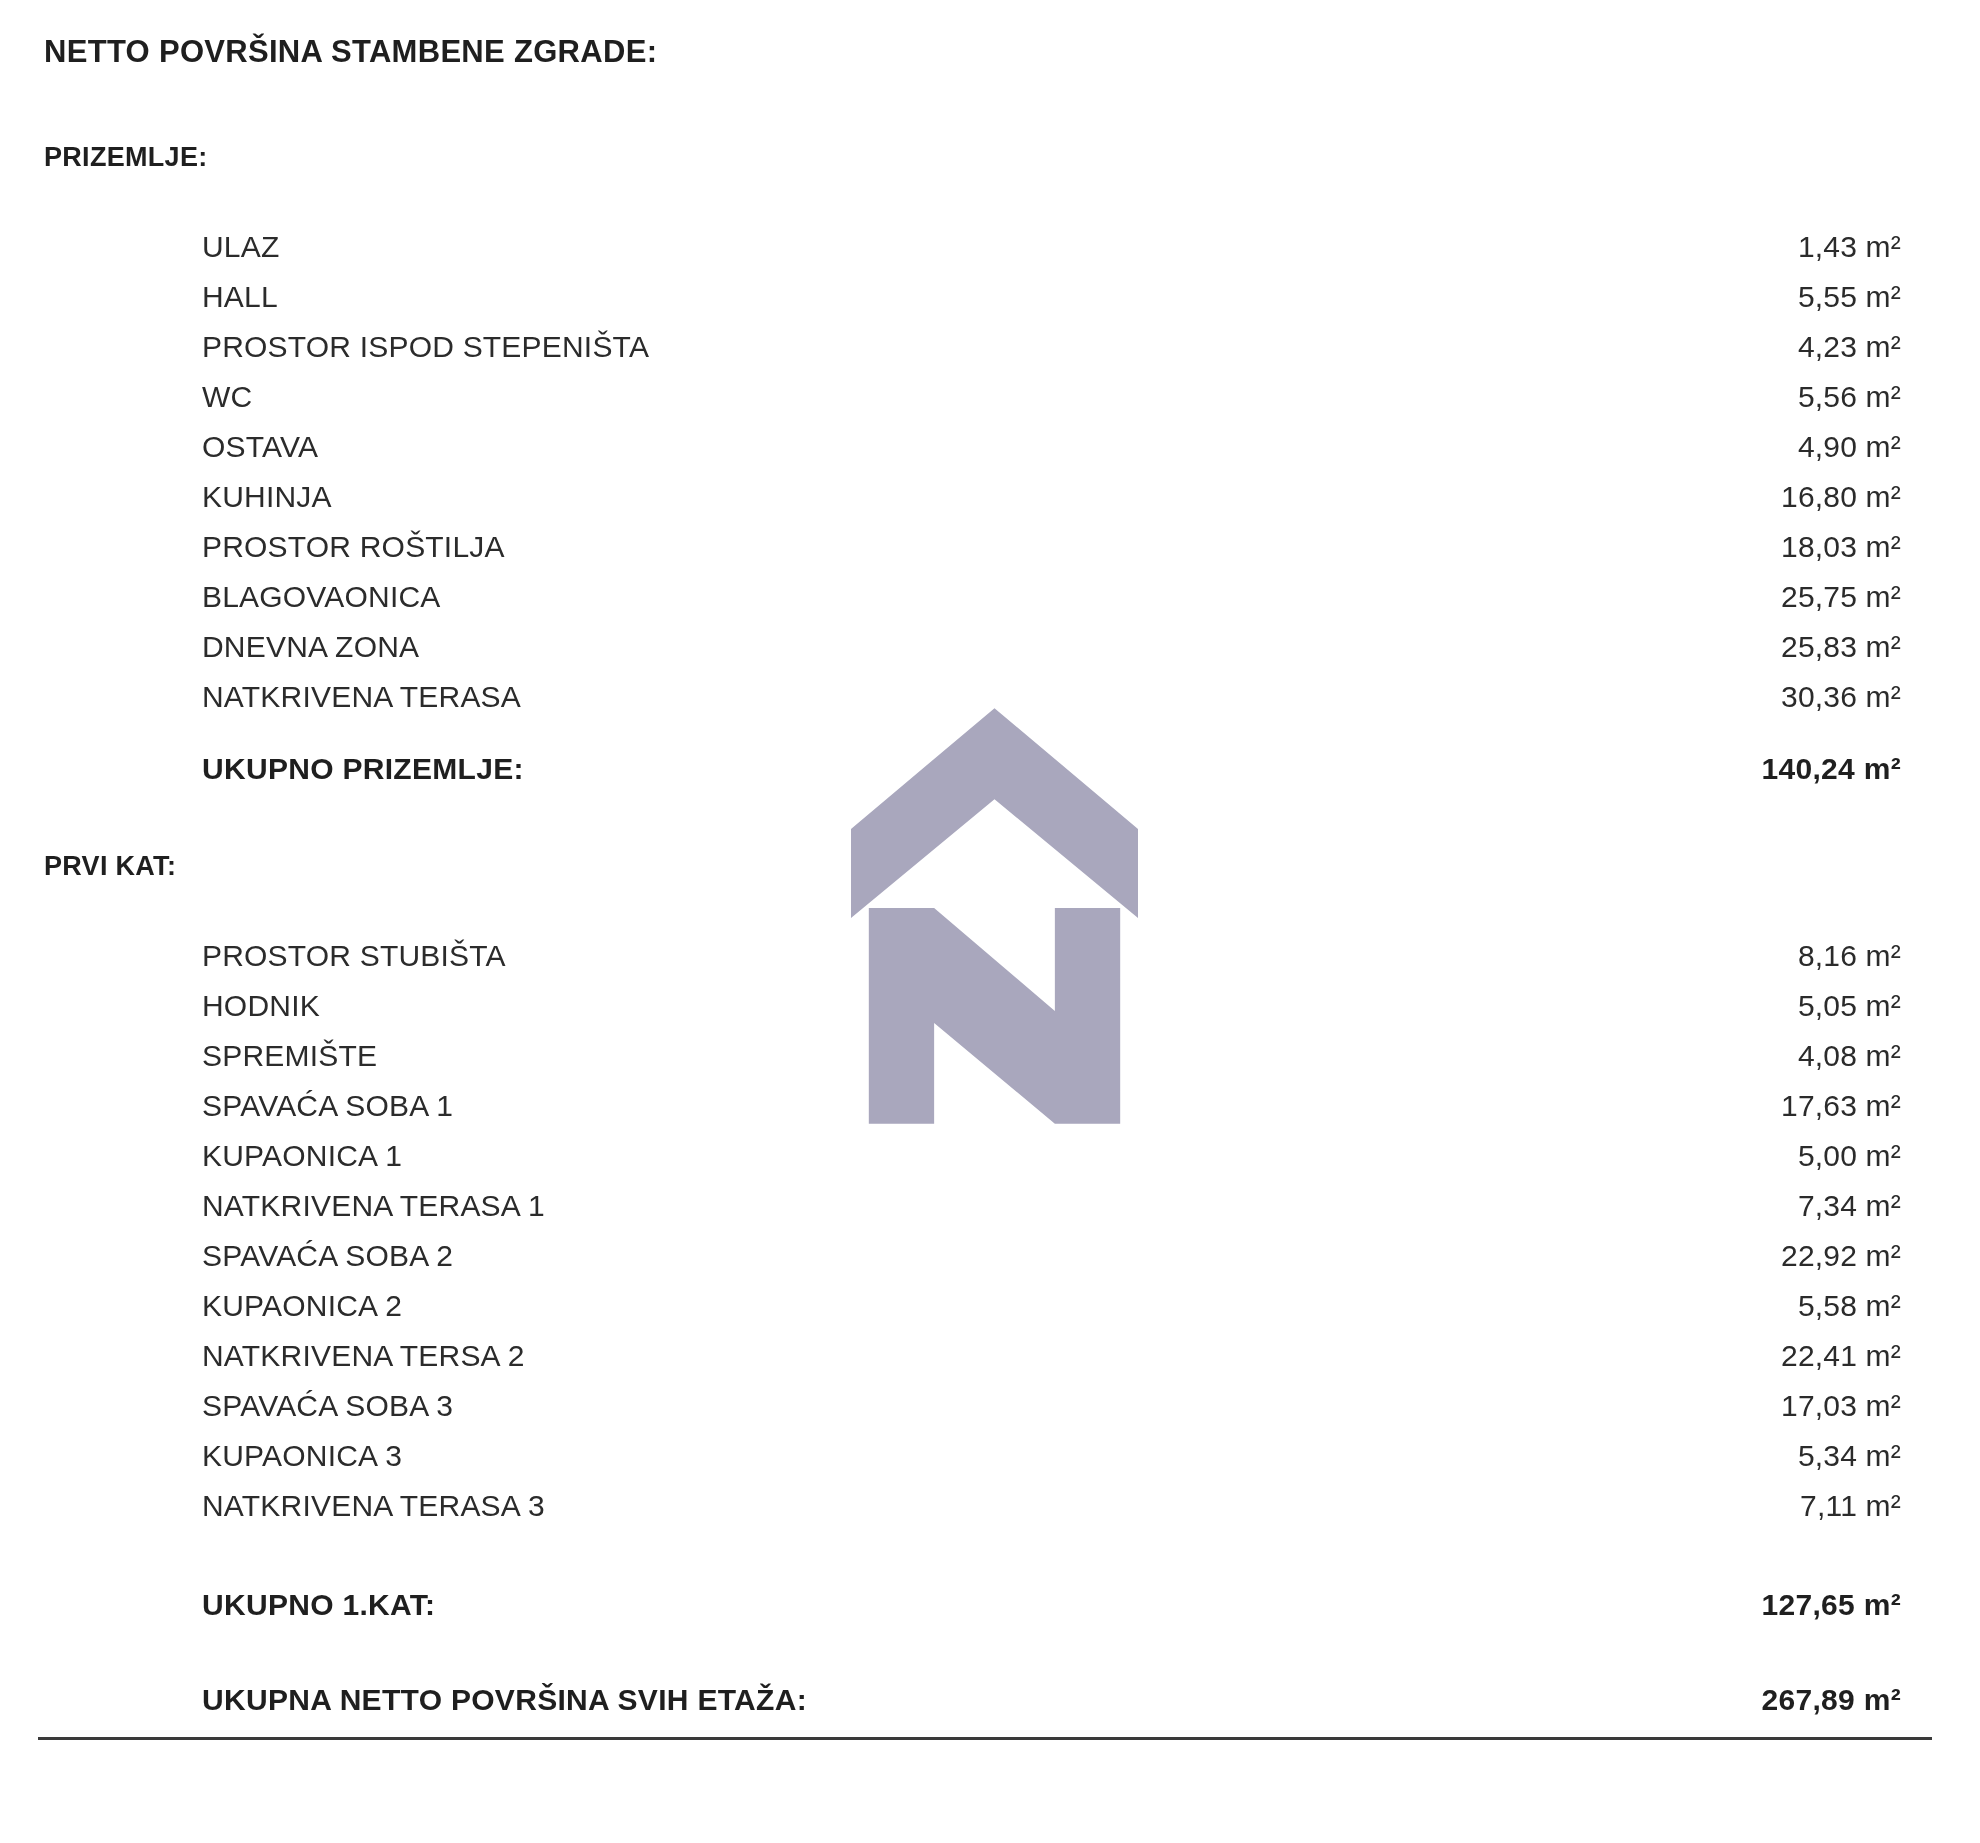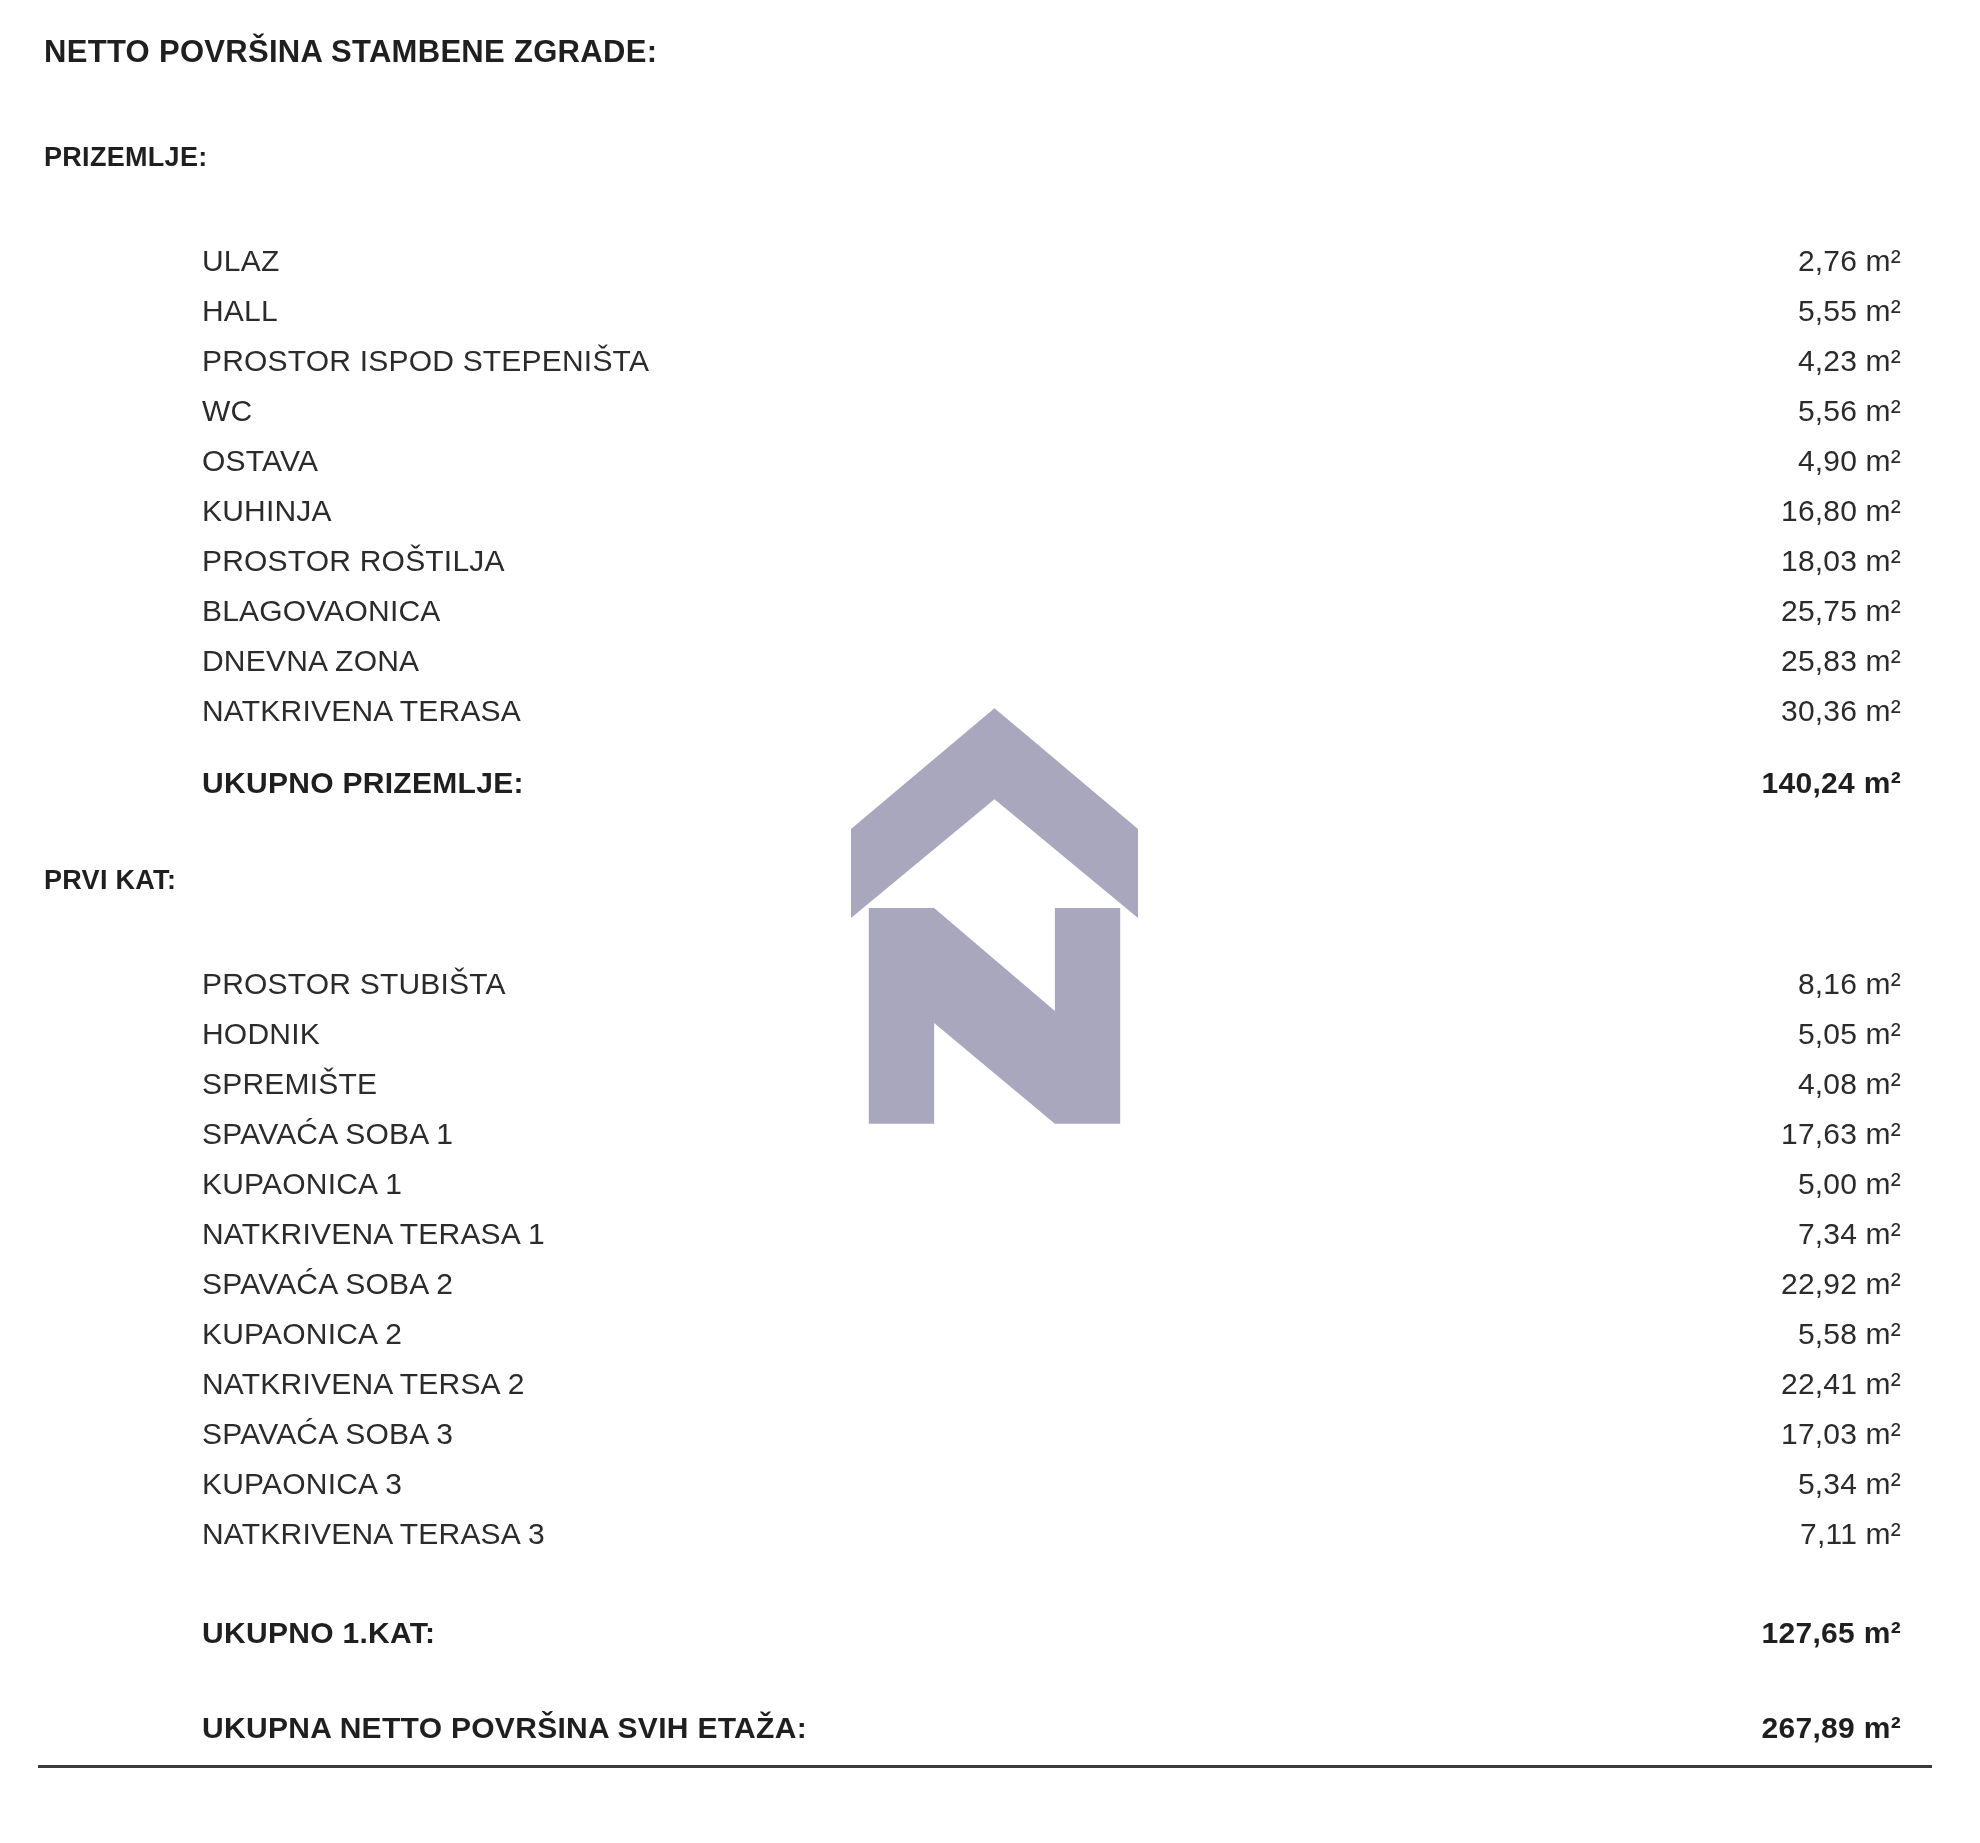--- a/index.html
+++ b/index.html
@@ -53,21 +53,21 @@
     font-size: 27px;
     font-weight: bold;
     letter-spacing: 0.3px;
     color: #1f1f1f;
   }
 
   .sec-prizemlje-title { margin-top: 72px; }
   .sec-kat-title { margin-top: 65px; }
 
   .rows {
-    margin-top: 63px;
+    margin-top: 49px;
     margin-left: 158px;
     margin-right: 0;
   }
   .row {
     display: flex;
     align-items: baseline;
     justify-content: space-between;
     font-size: 30px;
     line-height: 50px;
     color: #2b2b2b;
@@ -133,21 +133,21 @@
 
   <div class="content">
 
     <div class="doc-title">NETTO POVRŠINA STAMBENE ZGRADE:</div>
 
     <div class="section-title sec-prizemlje-title">PRIZEMLJE:</div>
 
     <div class="rows">
       <div class="row">
         <span class="label">ULAZ</span>
-        <span class="value">2,76 m²</span>
+        <span class="value">1,43 m²</span>
       </div>
       <div class="row">
         <span class="label">HALL</span>
         <span class="value">5,55 m²</span>
       </div>
       <div class="row">
         <span class="label">PROSTOR ISPOD STEPENIŠTA</span>
         <span class="value">4,23 m²</span>
       </div>
       <div class="row">

